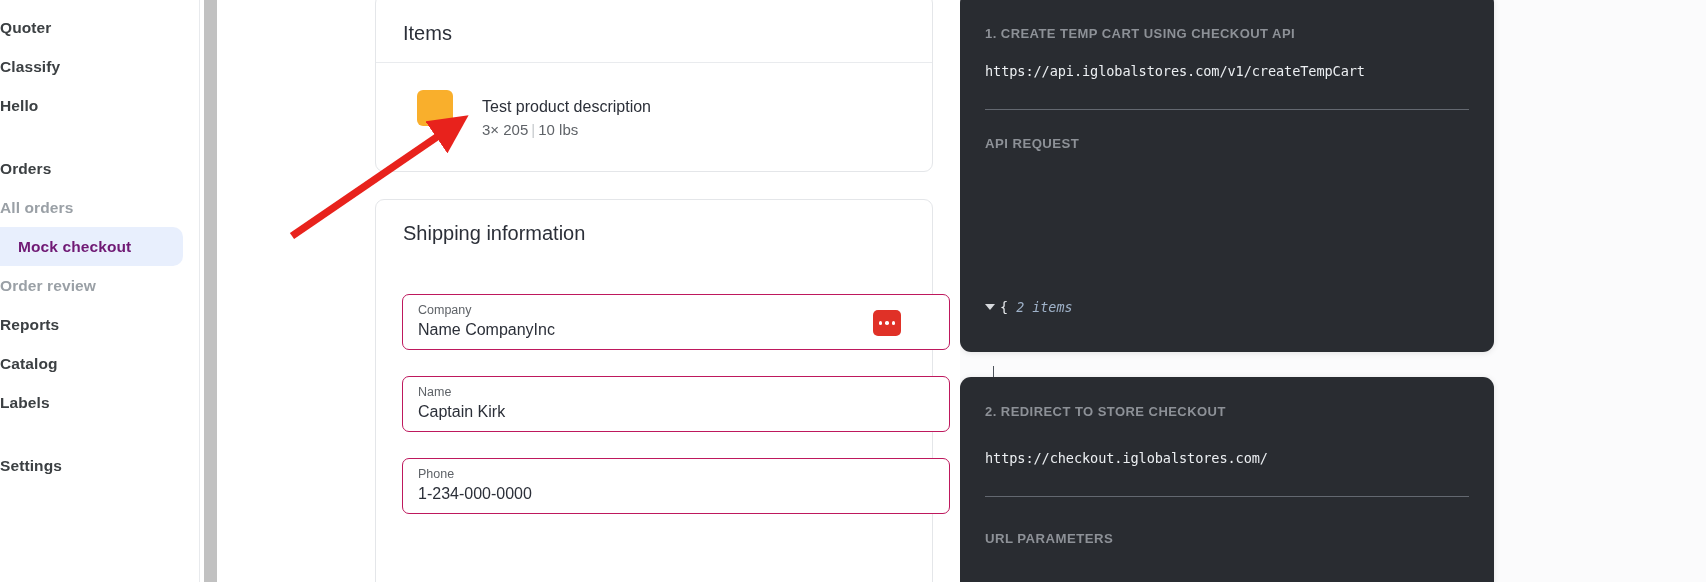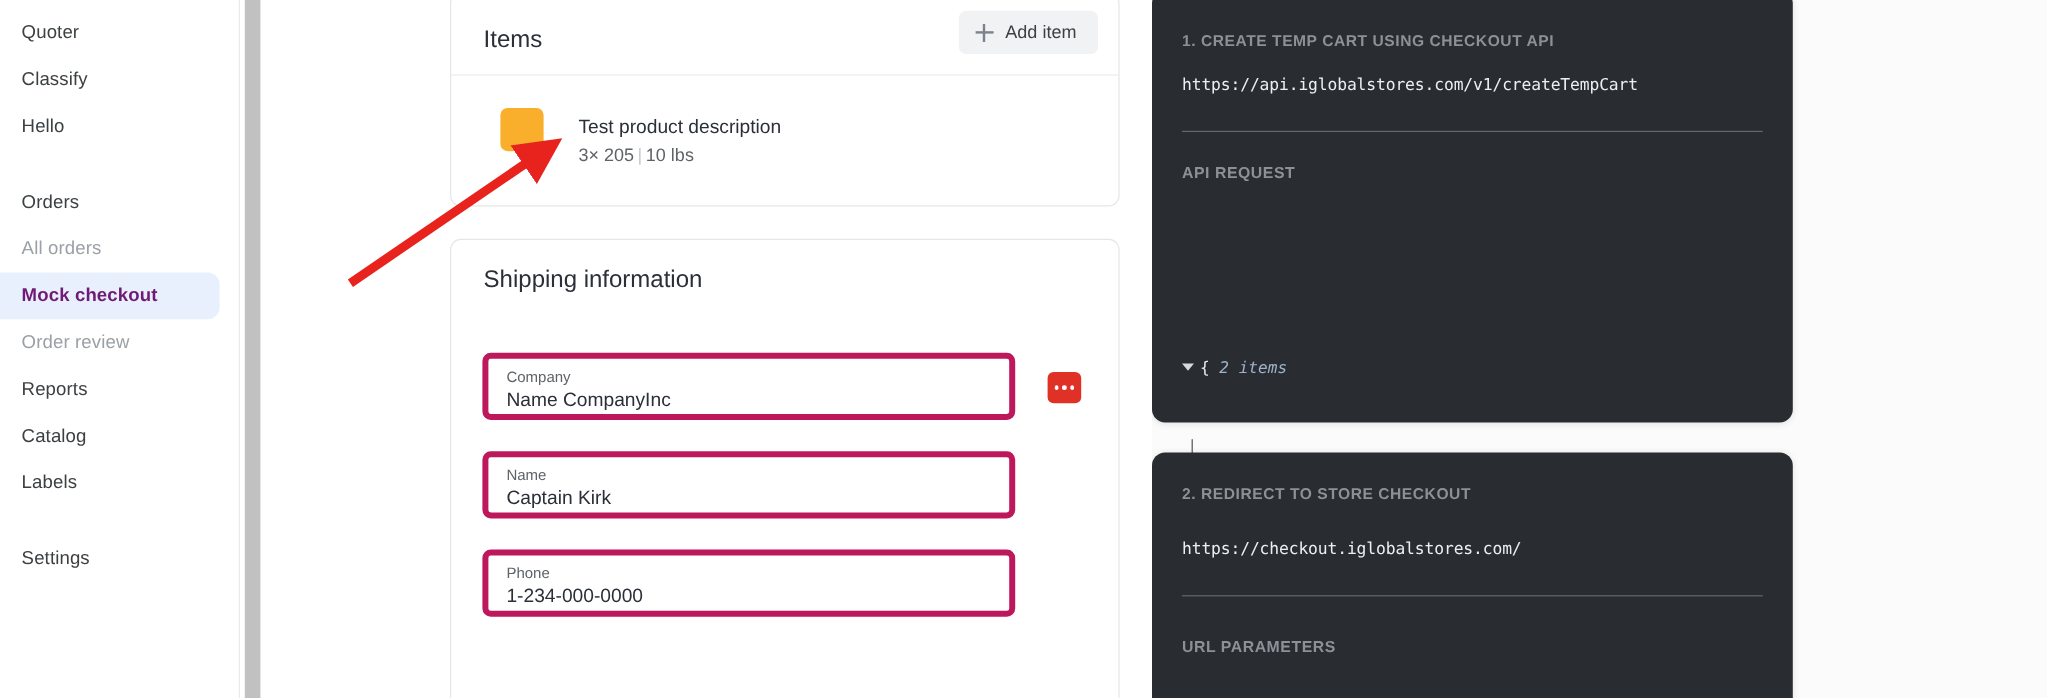--- a/index.html
+++ b/index.html
@@ -15,25 +15,25 @@
   
   #sidebar {
     position: absolute; left: 0; top: 0;
     width: 204px; height: 582px;
     background: #ffffff;
     padding-top: 8px;
   }
   .nav-item {
     display: flex; align-items: center;
     height: 39px;
-    padding-left: 18px;
     font-size: 15.5px;
     color: #3c4043;
     cursor: pointer;
     letter-spacing: 0.1px;
+    font-weight: bold;
   }
   .nav-item.muted { color: #9aa0a6; }
   .nav-item.active {
     color: #701a75;
     font-weight: 600;
     background: #e8effd;
     border-radius: 0 10px 10px 0;
     margin-right: 21px;
     padding-left: 18px;
   }
@@ -128,23 +128,23 @@
   
   #shipping-card { top: 199px; height: 460px; }
   #shipping-title {
     position: absolute; left: 27px; top: 22px;
     font-size: 20px; color: #2b2f38; font-weight: 400;
   }
 
   .field {
     position: absolute;
     left: 26px;
-    width: 444px;
+    width: 548px;
     height: 56px;
-    border: 5px solid #be185d;
+    border: 1px solid #be185d;
     border-radius: 7px;
     background: #ffffff;
   }
   .field .flabel {
     position: absolute; left: 15px; top: 8px;
     font-size: 12.5px; color: #5f6368;
   }
   .field .fvalue {
     position: absolute; left: 15px; top: 26px;
     font-size: 16px; color: #2b2f38;
@@ -320,24 +320,20 @@
 
   <div id="gutter-line"></div>
   <div id="scroll-gutter"></div>
   <div id="scroll-thumb"></div>
 
   <main id="main">
 
     <section class="card" id="items-card">
       <div id="items-header">
         <h2 id="items-title">Items</h2>
-        <button id="add-item-btn">
-          <span id="plus-icon"></span>
-          <span>Add item</span>
-        </button>
       </div>
       <div id="item-row">
         <div id="item-thumb"></div>
         <div id="item-text">
           <div id="item-name">Test product description</div>
           <div id="item-meta">
             <span>3× 205</span><span class="sep">|</span><span>10 lbs</span>
           </div>
         </div>
       </div>

